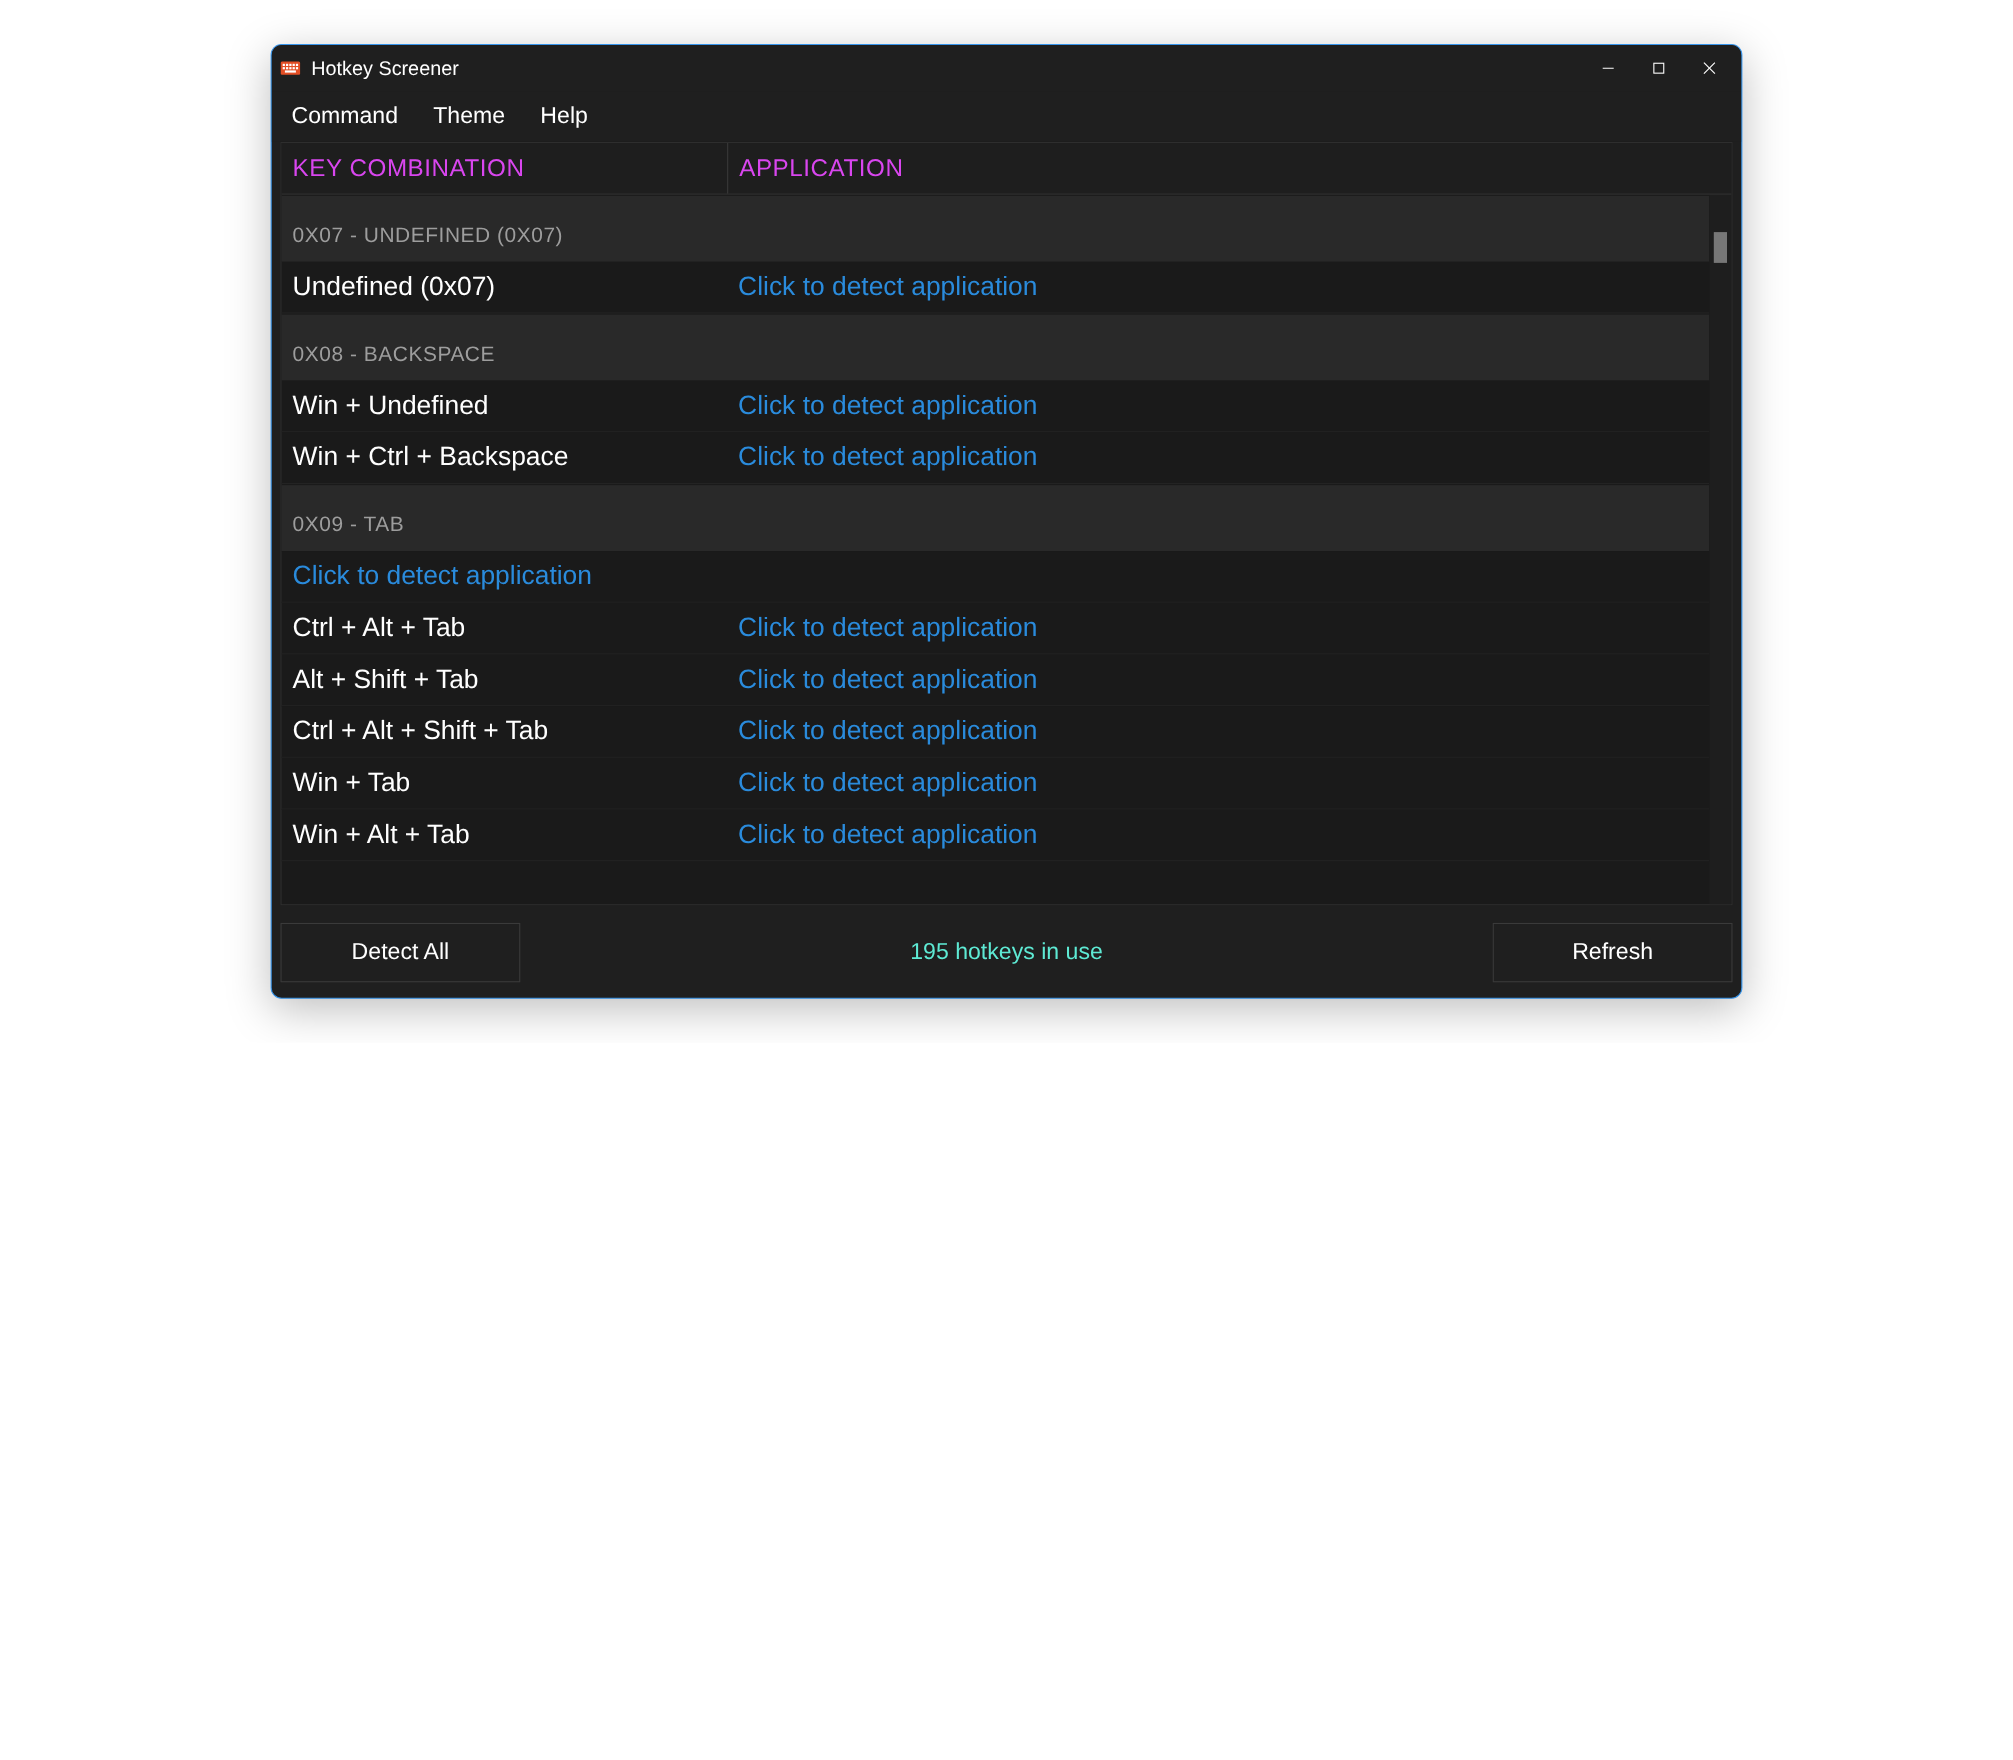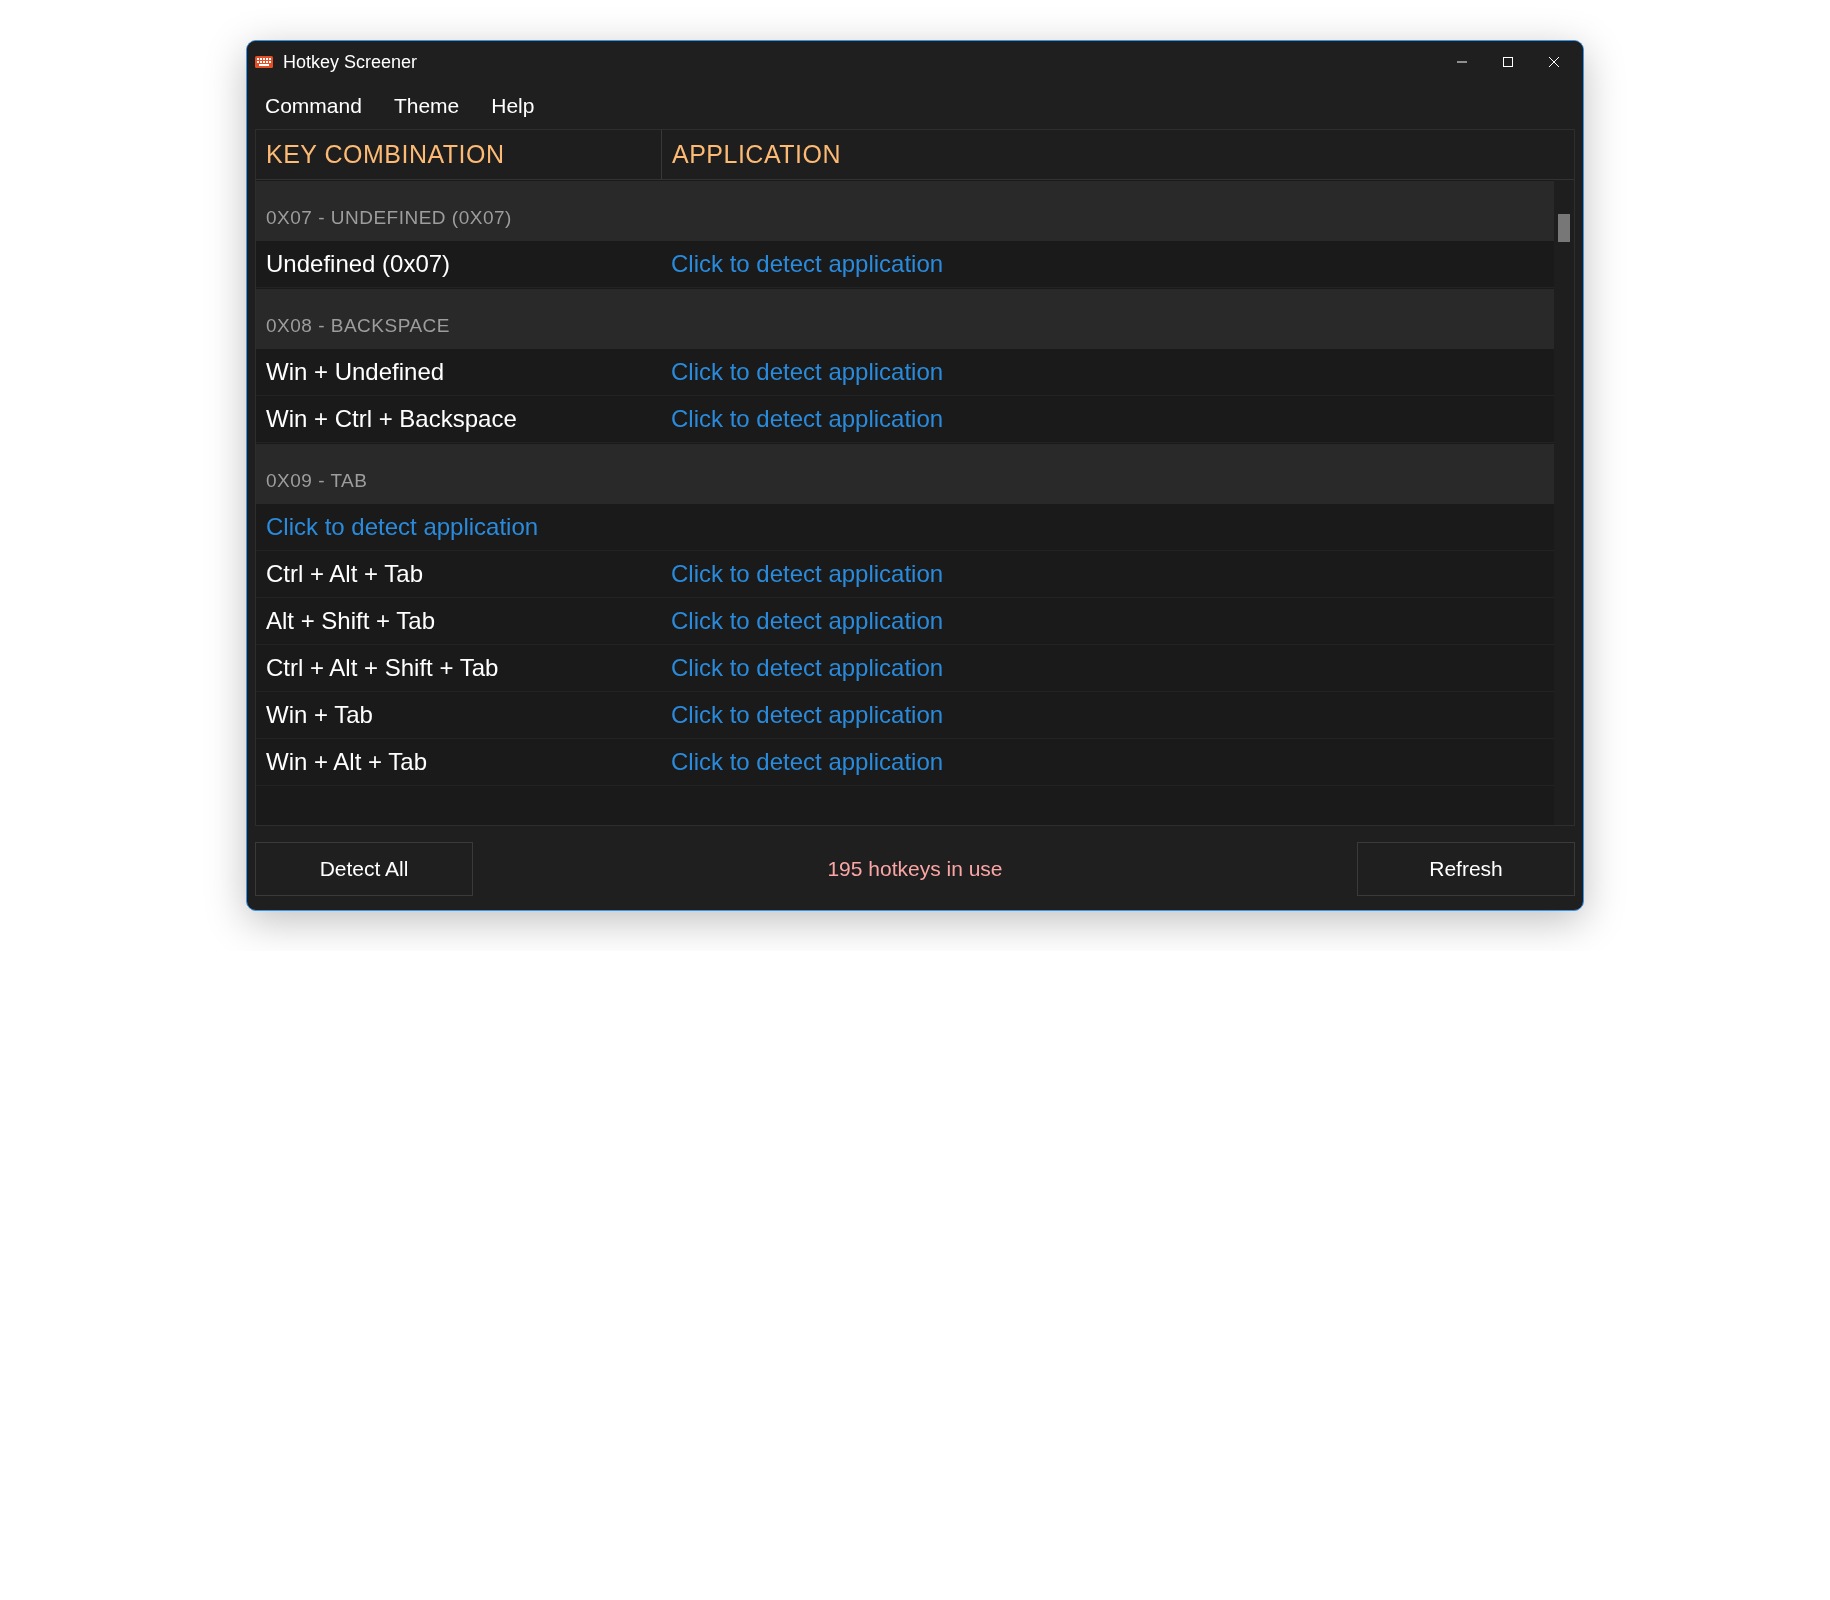--- a/index.html
+++ b/index.html
@@ -73,22 +73,22 @@
       background: #1a1a1a;
       position: relative;
     }
     .thead {
       display: grid;
       grid-template-columns: 405px 1fr 20px;
       background: #1e1e1e;
       border-bottom: 1px solid #333333;
     }
     .thead .th {
-      color: #fdba74;
-      font-size: 25px;
+      color: #d946ef;
+      font-size: 22px;
       font-weight: 400;
       letter-spacing: 0.5px;
       padding: 10px 10px 10px 10px;
       border-left: 1px solid #383838;
     }
     .thead .th:first-child { border-left: none; }
     .thead .scroll-col { border-left: none; }
     .tbody {
       height: 645px;
       overflow: hidden;
@@ -143,21 +143,21 @@
       border: 1px solid #3a3a3a;
       background: #1f1f1f;
       color: #ffffff;
       font-size: 21px;
       padding: 14px 0;
       width: 218px;
       text-align: center;
       cursor: default;
     }
     .status {
-      color: #fca5a5;
+      color: #5eead4;
       font-size: 21px;
       text-align: center;
       flex: 1;
     }
   </style>
 </head>
 <body>
 
 <div class="window">
 

